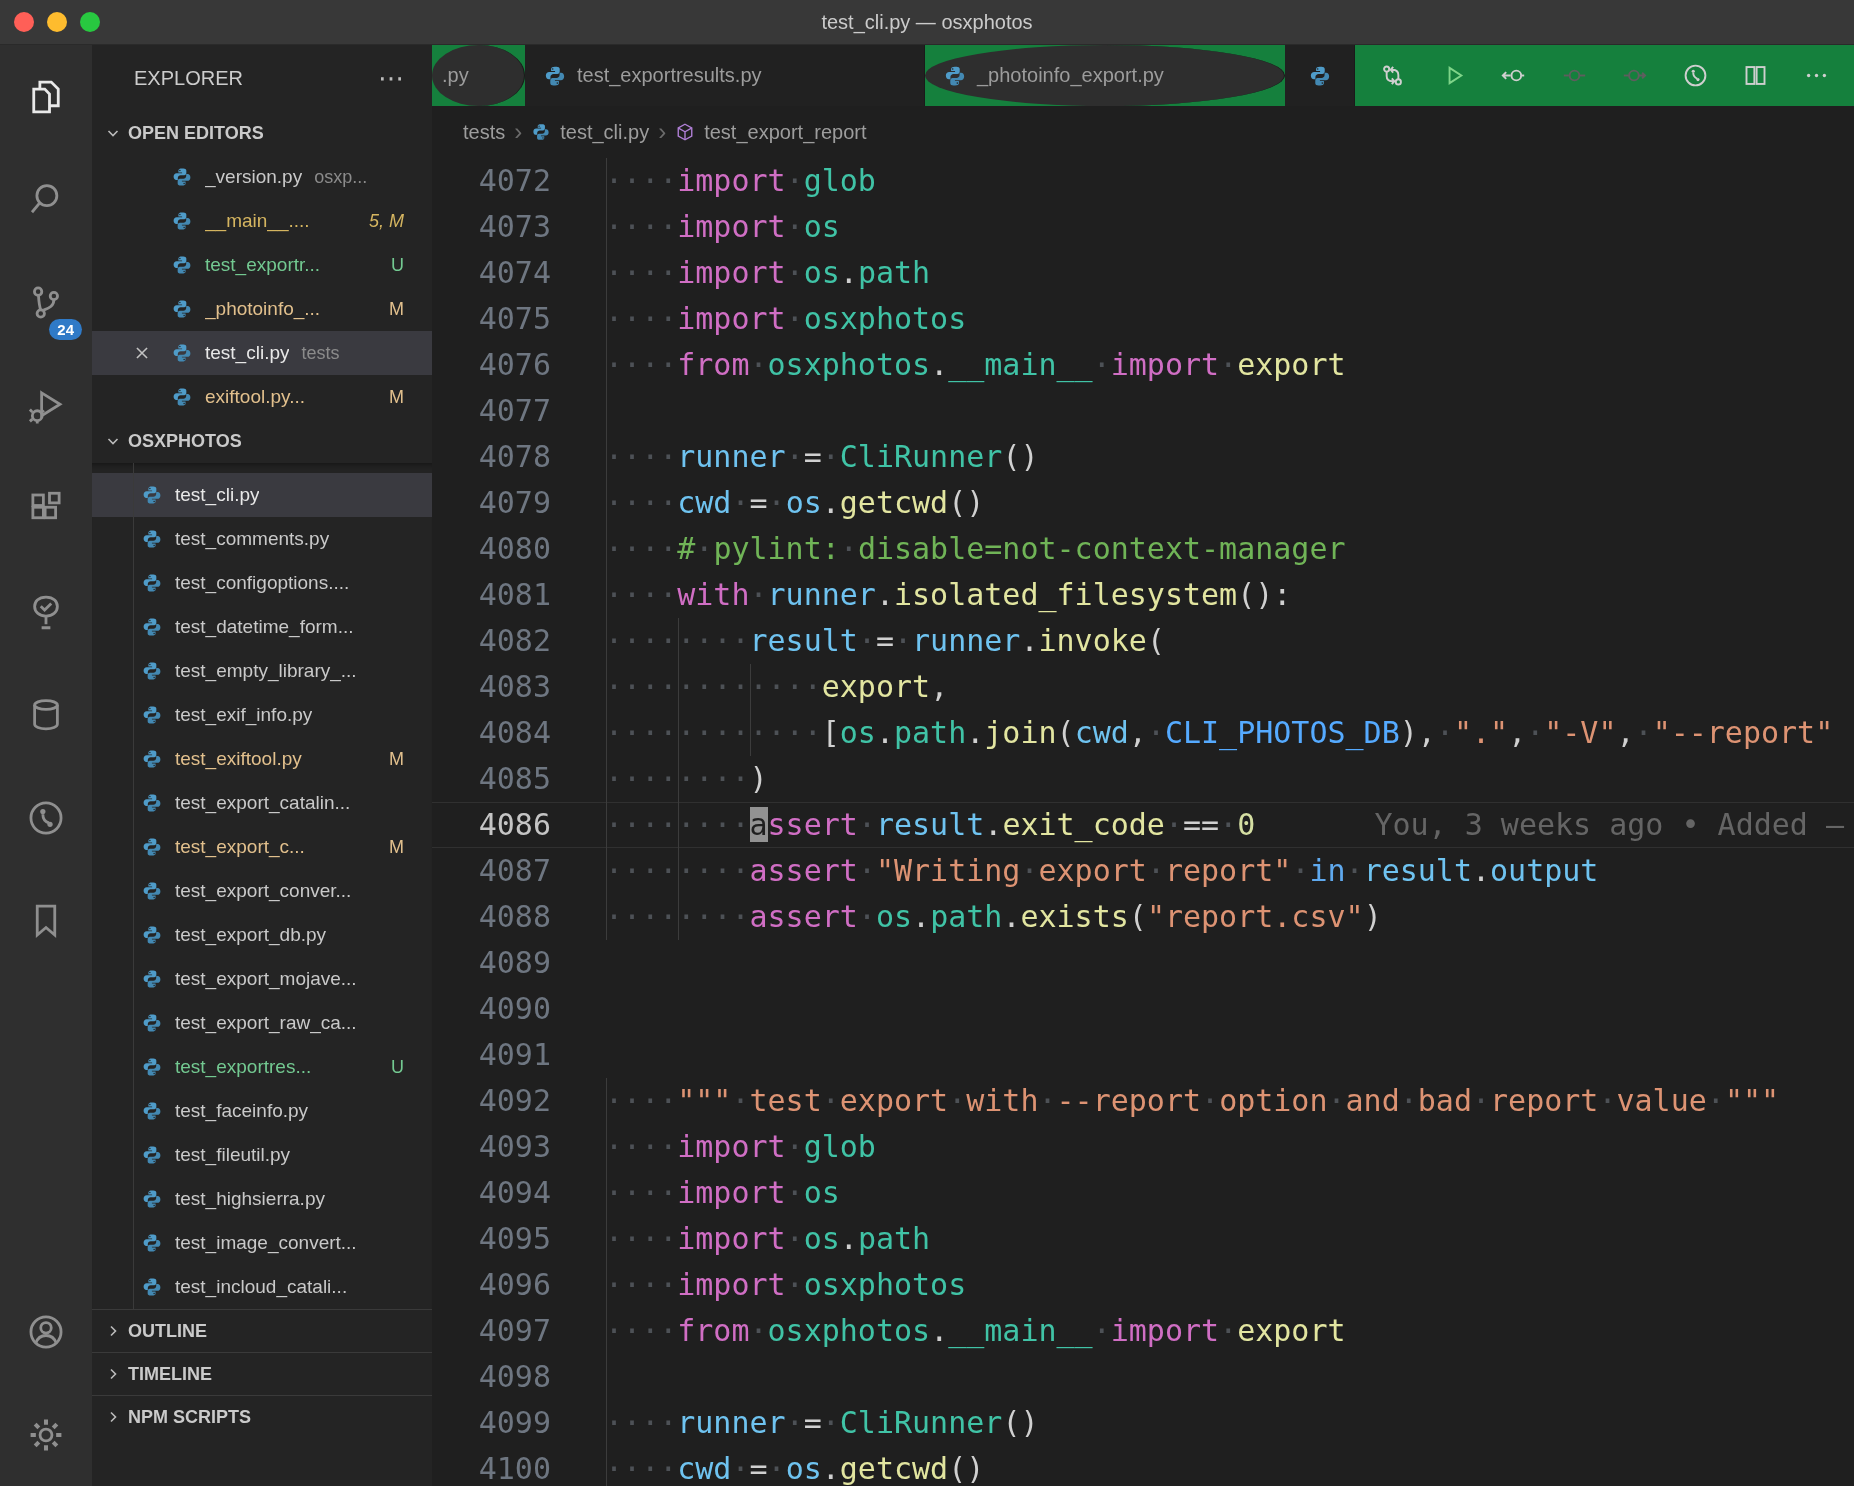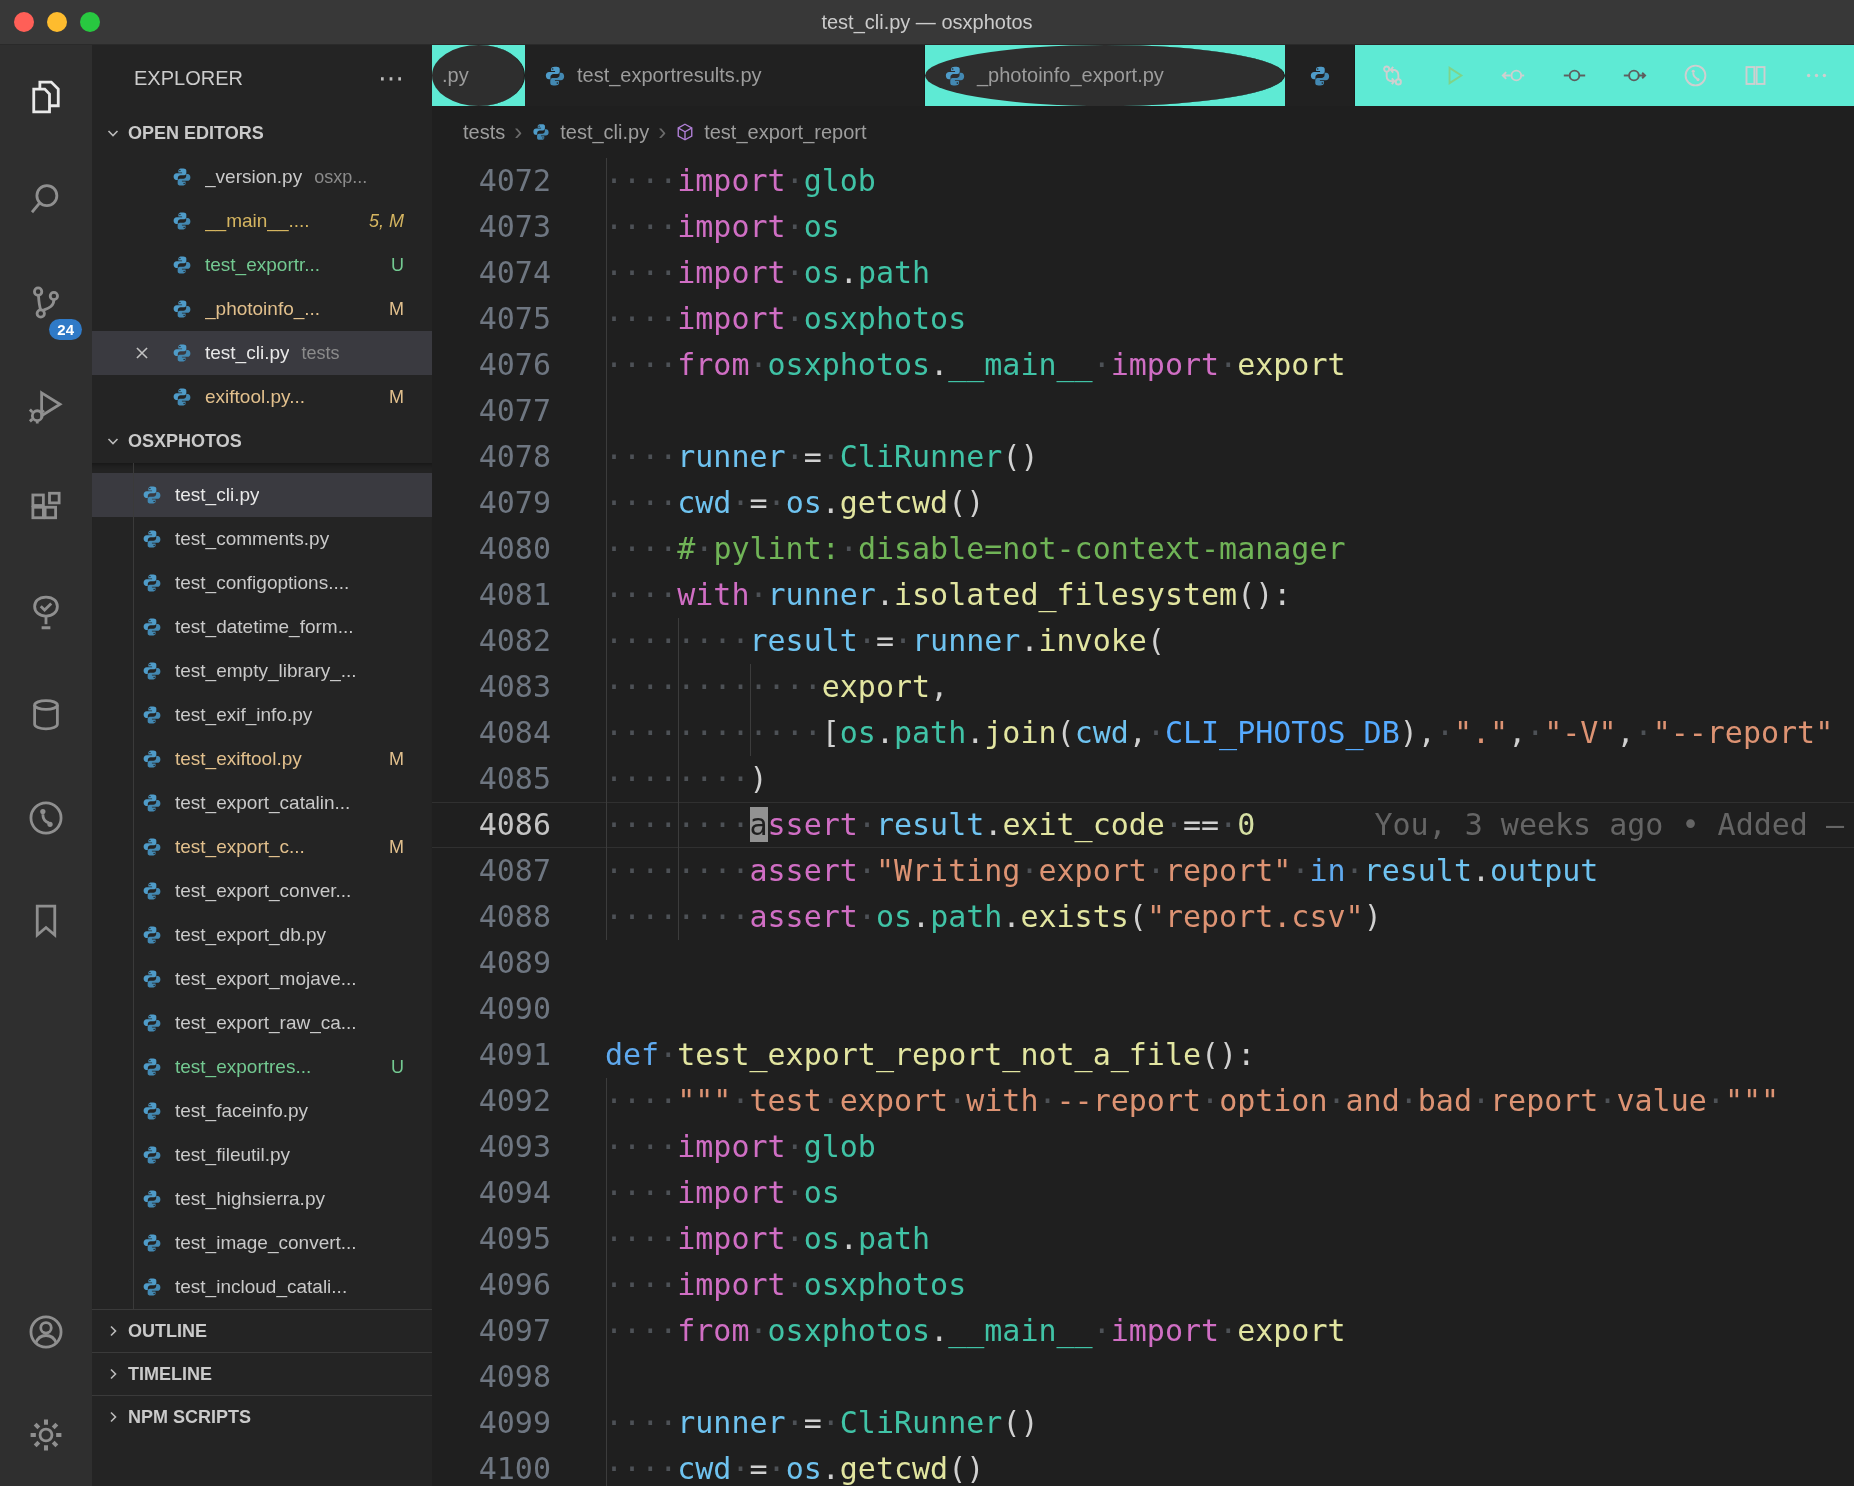--- a/index.html
+++ b/index.html
@@ -43,21 +43,21 @@
   .sfx{color:#8b8b8b;margin-left:12px;font-size:18px;}
   .badge{margin-left:auto;font-size:18px;flex:none;}
   .b-modified{color:#E2C08D;} .b-untracked{color:#73C991;} .b-warning{color:#D5B560;font-style:italic;}
   .files-list{position:relative;padding-top:10px;flex:none;box-shadow:inset 0 9px 9px -9px rgba(0,0,0,.65);}
   .files-list::before{content:"";position:absolute;left:41px;top:0;bottom:0;border-left:1px solid #3a3a3a;}
   .sec-collapsed{height:43px;border-top:1px solid #3a3a3a;display:flex;align-items:center;gap:7px;padding-left:13px;
                  font-weight:700;font-size:18px;color:#cacaca;flex:none;box-sizing:border-box;}
 
   
   .editor{flex:1;display:flex;flex-direction:column;min-width:0;}
-  .tabsrow{height:61px;background:#5eead4;display:flex;flex:none;}
+  .tabsrow{height:61px;background:#15803d;display:flex;flex:none;}
   .tab{box-sizing:border-box;height:61px;display:flex;align-items:center;gap:10px;padding:0 18px;
        font-size:20px;color:#9c9c9c;border-right:1px solid #1a1a1a;white-space:nowrap;overflow:hidden;}
   .tab.light{background:#2e2e2e;} .tab.dark{background:#212121;}
   .tab:nth-child(1){width:93px;padding-left:10px;}
   .tab:nth-child(2){width:400px;}
   .tab:nth-child(3){width:360px;}
   .tab:nth-child(4){width:70px;justify-content:center;padding:0;}
   .toolbar{flex:1;display:flex;align-items:center;justify-content:space-between;padding:0 24px;}
   .tbi{display:flex;}
   .tbi svg{stroke:#cfcfcf;fill:none;stroke-width:1.7;}
@@ -632,21 +632,21 @@
         <div class="cl"><span class="num">4081</span><span class="ct"><i class="gl" style="left: calc(0ch + 1px);"></i><span class="dot">·</span><span class="dot">·</span><span class="dot">·</span><span class="dot">·</span><span class="k">with</span><span class="dot">·</span><span class="v">runner</span><span class="p">.</span><span class="f">isolated_filesystem</span><span class="p">():</span></span></div>
         <div class="cl"><span class="num">4082</span><span class="ct"><i class="gl" style="left: calc(0ch + 1px);"></i><i class="gl" style="left: calc(4ch + 1px);"></i><span class="dot">·</span><span class="dot">·</span><span class="dot">·</span><span class="dot">·</span><span class="dot">·</span><span class="dot">·</span><span class="dot">·</span><span class="dot">·</span><span class="v">result</span><span class="dot">·</span><span class="p">=</span><span class="dot">·</span><span class="v">runner</span><span class="p">.</span><span class="f">invoke</span><span class="p">(</span></span></div>
         <div class="cl"><span class="num">4083</span><span class="ct"><i class="gl" style="left: calc(0ch + 1px);"></i><i class="gl" style="left: calc(4ch + 1px);"></i><i class="gl" style="left: calc(8ch + 1px);"></i><span class="dot">·</span><span class="dot">·</span><span class="dot">·</span><span class="dot">·</span><span class="dot">·</span><span class="dot">·</span><span class="dot">·</span><span class="dot">·</span><span class="dot">·</span><span class="dot">·</span><span class="dot">·</span><span class="dot">·</span><span class="f">export</span><span class="p">,</span></span></div>
         <div class="cl"><span class="num">4084</span><span class="ct"><i class="gl" style="left: calc(0ch + 1px);"></i><i class="gl" style="left: calc(4ch + 1px);"></i><i class="gl" style="left: calc(8ch + 1px);"></i><span class="dot">·</span><span class="dot">·</span><span class="dot">·</span><span class="dot">·</span><span class="dot">·</span><span class="dot">·</span><span class="dot">·</span><span class="dot">·</span><span class="dot">·</span><span class="dot">·</span><span class="dot">·</span><span class="dot">·</span><span class="p">[</span><span class="m">os</span><span class="p">.</span><span class="m">path</span><span class="p">.</span><span class="f">join</span><span class="p">(</span><span class="v">cwd</span><span class="p">,</span><span class="dot">·</span><span class="c">CLI_PHOTOS_DB</span><span class="p">),</span><span class="dot">·</span><span class="s">"."</span><span class="p">,</span><span class="dot">·</span><span class="s">"-V"</span><span class="p">,</span><span class="dot">·</span><span class="s">"--report"</span></span></div>
         <div class="cl"><span class="num">4085</span><span class="ct"><i class="gl" style="left: calc(0ch + 1px);"></i><i class="gl" style="left: calc(4ch + 1px);"></i><span class="dot">·</span><span class="dot">·</span><span class="dot">·</span><span class="dot">·</span><span class="dot">·</span><span class="dot">·</span><span class="dot">·</span><span class="dot">·</span><span class="p">)</span></span></div>
         <div class="cl active"><span class="num">4086</span><span class="ct"><i class="gl" style="left: calc(0ch + 1px);"></i><i class="gl" style="left: calc(4ch + 1px);"></i><span class="dot">·</span><span class="dot">·</span><span class="dot">·</span><span class="dot">·</span><span class="dot">·</span><span class="dot">·</span><span class="dot">·</span><span class="dot">·</span><span class="cur">a</span><span class="k">ssert</span><span class="dot">·</span><span class="v">result</span><span class="p">.</span><span class="f">exit_code</span><span class="dot">·</span><span class="p">==</span><span class="dot">·</span><span class="n">0</span><span class="blame">You, 3 weeks ago • Added —</span></span></div>
         <div class="cl"><span class="num">4087</span><span class="ct"><i class="gl" style="left: calc(0ch + 1px);"></i><i class="gl" style="left: calc(4ch + 1px);"></i><span class="dot">·</span><span class="dot">·</span><span class="dot">·</span><span class="dot">·</span><span class="dot">·</span><span class="dot">·</span><span class="dot">·</span><span class="dot">·</span><span class="k">assert</span><span class="dot">·</span><span class="s">"Writing</span><span class="dot">·</span><span class="s">export</span><span class="dot">·</span><span class="s">report"</span><span class="dot">·</span><span class="kb">in</span><span class="dot">·</span><span class="v">result</span><span class="p">.</span><span class="v">output</span></span></div>
         <div class="cl"><span class="num">4088</span><span class="ct"><i class="gl" style="left: calc(0ch + 1px);"></i><i class="gl" style="left: calc(4ch + 1px);"></i><span class="dot">·</span><span class="dot">·</span><span class="dot">·</span><span class="dot">·</span><span class="dot">·</span><span class="dot">·</span><span class="dot">·</span><span class="dot">·</span><span class="k">assert</span><span class="dot">·</span><span class="m">os</span><span class="p">.</span><span class="m">path</span><span class="p">.</span><span class="f">exists</span><span class="p">(</span><span class="s">"report.csv"</span><span class="p">)</span></span></div>
         <div class="cl"><span class="num">4089</span><span class="ct"></span></div>
         <div class="cl"><span class="num">4090</span><span class="ct"></span></div>
-        <div class="cl"><span class="num">4091</span><span class="ct"><span class="kb">def</span><span class="dot">·</span><span class="f">test_export_report_not_a_file</span><span class="p">():</span></span></div>
+        <div class="cl"><span class="num">4091</span></div>
         <div class="cl"><span class="num">4092</span><span class="ct"><i class="gl" style="left: calc(0ch + 1px);"></i><span class="dot">·</span><span class="dot">·</span><span class="dot">·</span><span class="dot">·</span><span class="s">"""</span><span class="dot">·</span><span class="s">test</span><span class="dot">·</span><span class="s">export</span><span class="dot">·</span><span class="s">with</span><span class="dot">·</span><span class="s">--report</span><span class="dot">·</span><span class="s">option</span><span class="dot">·</span><span class="s">and</span><span class="dot">·</span><span class="s">bad</span><span class="dot">·</span><span class="s">report</span><span class="dot">·</span><span class="s">value</span><span class="dot">·</span><span class="s">"""</span></span></div>
         <div class="cl"><span class="num">4093</span><span class="ct"><i class="gl" style="left: calc(0ch + 1px);"></i><span class="dot">·</span><span class="dot">·</span><span class="dot">·</span><span class="dot">·</span><span class="k">import</span><span class="dot">·</span><span class="m">glob</span></span></div>
         <div class="cl"><span class="num">4094</span><span class="ct"><i class="gl" style="left: calc(0ch + 1px);"></i><span class="dot">·</span><span class="dot">·</span><span class="dot">·</span><span class="dot">·</span><span class="k">import</span><span class="dot">·</span><span class="m">os</span></span></div>
         <div class="cl"><span class="num">4095</span><span class="ct"><i class="gl" style="left: calc(0ch + 1px);"></i><span class="dot">·</span><span class="dot">·</span><span class="dot">·</span><span class="dot">·</span><span class="k">import</span><span class="dot">·</span><span class="m">os</span><span class="p">.</span><span class="m">path</span></span></div>
         <div class="cl"><span class="num">4096</span><span class="ct"><i class="gl" style="left: calc(0ch + 1px);"></i><span class="dot">·</span><span class="dot">·</span><span class="dot">·</span><span class="dot">·</span><span class="k">import</span><span class="dot">·</span><span class="m">osxphotos</span></span></div>
         <div class="cl"><span class="num">4097</span><span class="ct"><i class="gl" style="left: calc(0ch + 1px);"></i><span class="dot">·</span><span class="dot">·</span><span class="dot">·</span><span class="dot">·</span><span class="k">from</span><span class="dot">·</span><span class="m">osxphotos</span><span class="p">.</span><span class="m">__main__</span><span class="dot">·</span><span class="k">import</span><span class="dot">·</span><span class="f">export</span></span></div>
         <div class="cl"><span class="num">4098</span><span class="ct"><i class="gl" style="left: calc(0ch + 1px);"></i></span></div>
         <div class="cl"><span class="num">4099</span><span class="ct"><i class="gl" style="left: calc(0ch + 1px);"></i><span class="dot">·</span><span class="dot">·</span><span class="dot">·</span><span class="dot">·</span><span class="v">runner</span><span class="dot">·</span><span class="p">=</span><span class="dot">·</span><span class="m">CliRunner</span><span class="p">()</span></span></div>
         <div class="cl"><span class="num">4100</span><span class="ct"><i class="gl" style="left: calc(0ch + 1px);"></i><span class="dot">·</span><span class="dot">·</span><span class="dot">·</span><span class="dot">·</span><span class="v">cwd</span><span class="dot">·</span><span class="p">=</span><span class="dot">·</span><span class="v">os</span><span class="p">.</span><span class="f">getcwd</span><span class="p">()</span></span></div>
       </div>

